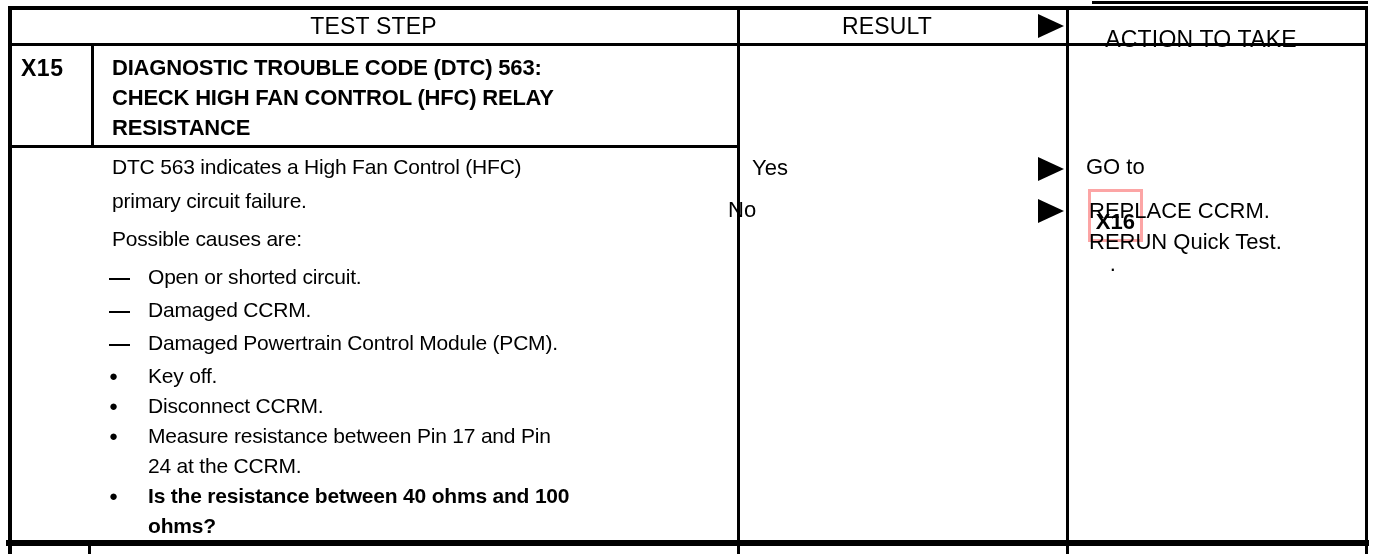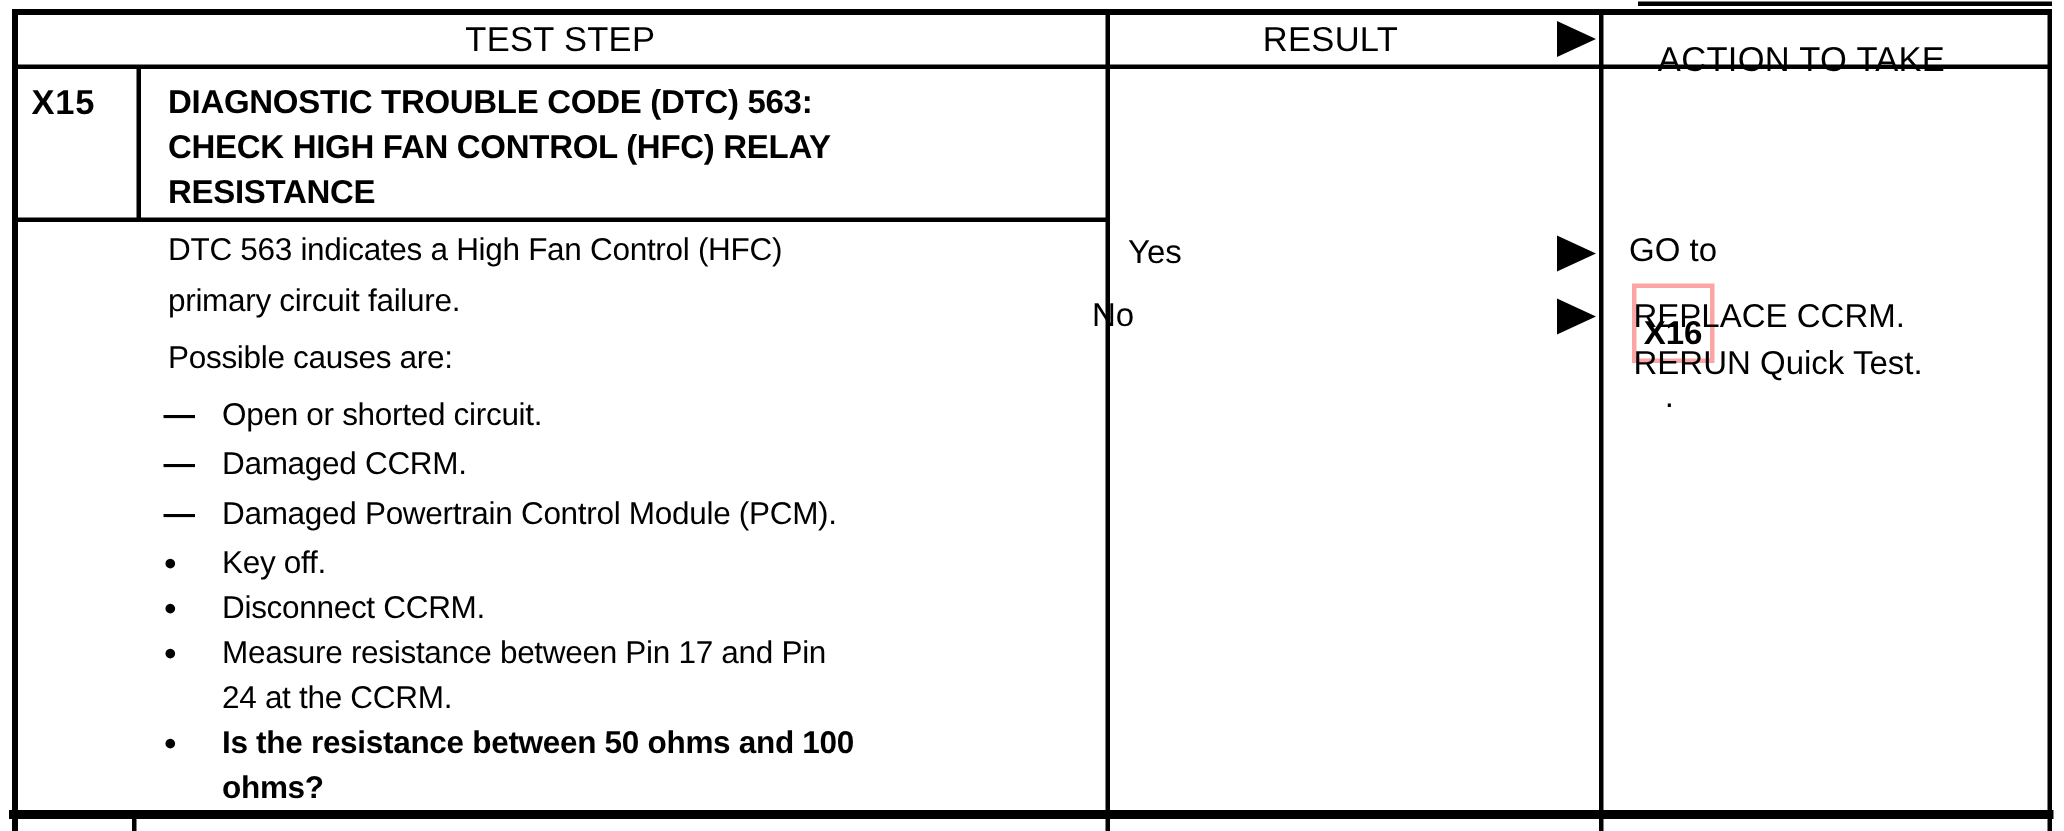--- a/index.html
+++ b/index.html
@@ -117,21 +117,21 @@
     <div class="li">
       <span class="marker bullet">●</span>
       <span>
         <div>Measure resistance between Pin 17 and Pin</div>
         <div>24 at the CCRM.</div>
       </span>
     </div>
     <div class="li bold">
       <span class="marker bullet">●</span>
       <span>
-        <div>Is the resistance between 50 ohms and 100</div>
+        <div>Is the resistance between 40 ohms and 100</div>
         <div>ohms?</div>
       </span>
     </div>
   </div>
 
   <div class="txt result-label" style="left:752px; top:153px;">Yes</div>
   <div class="tri" style="left:1038px; top:157px;"></div>
 
   <div class="txt result-label" style="left:728px; top:195px;">No</div>
   <div class="tri" style="left:1038px; top:199px;"></div>

